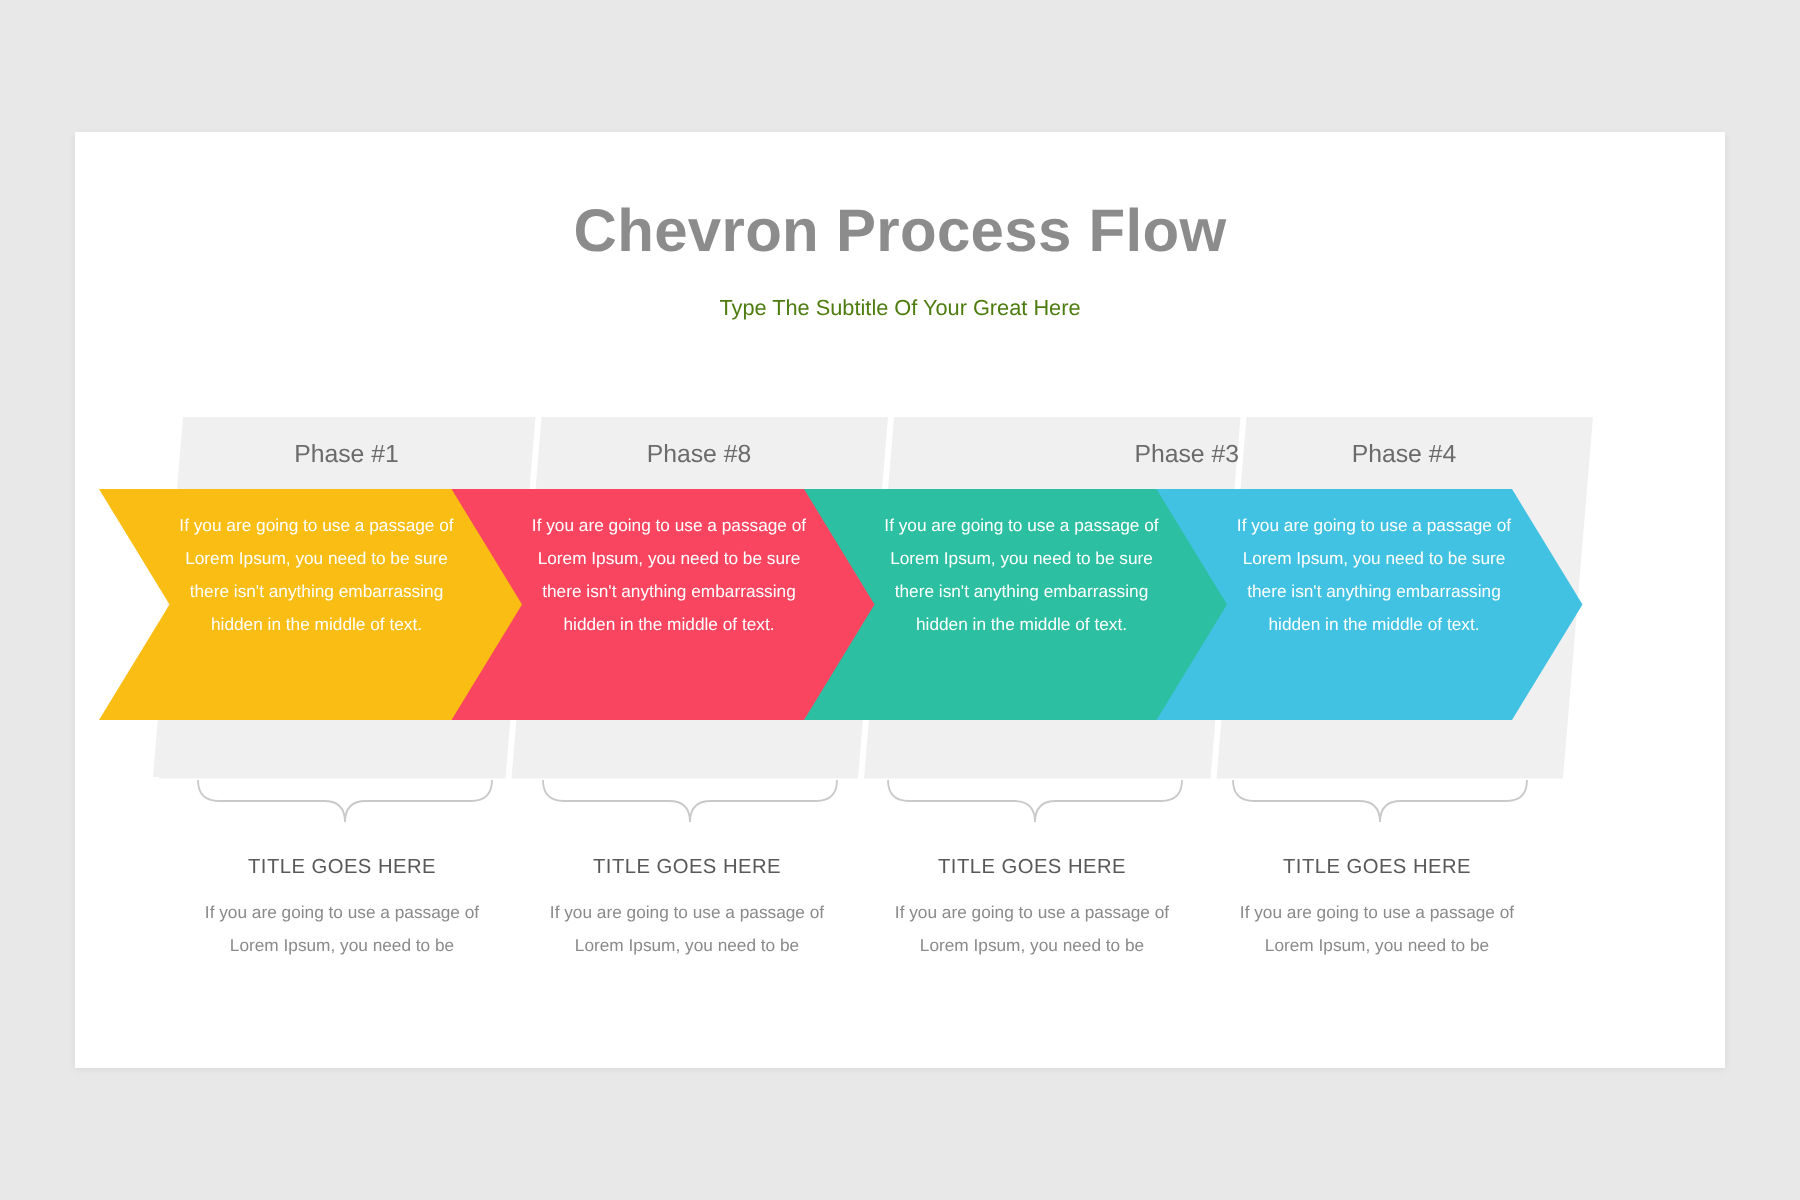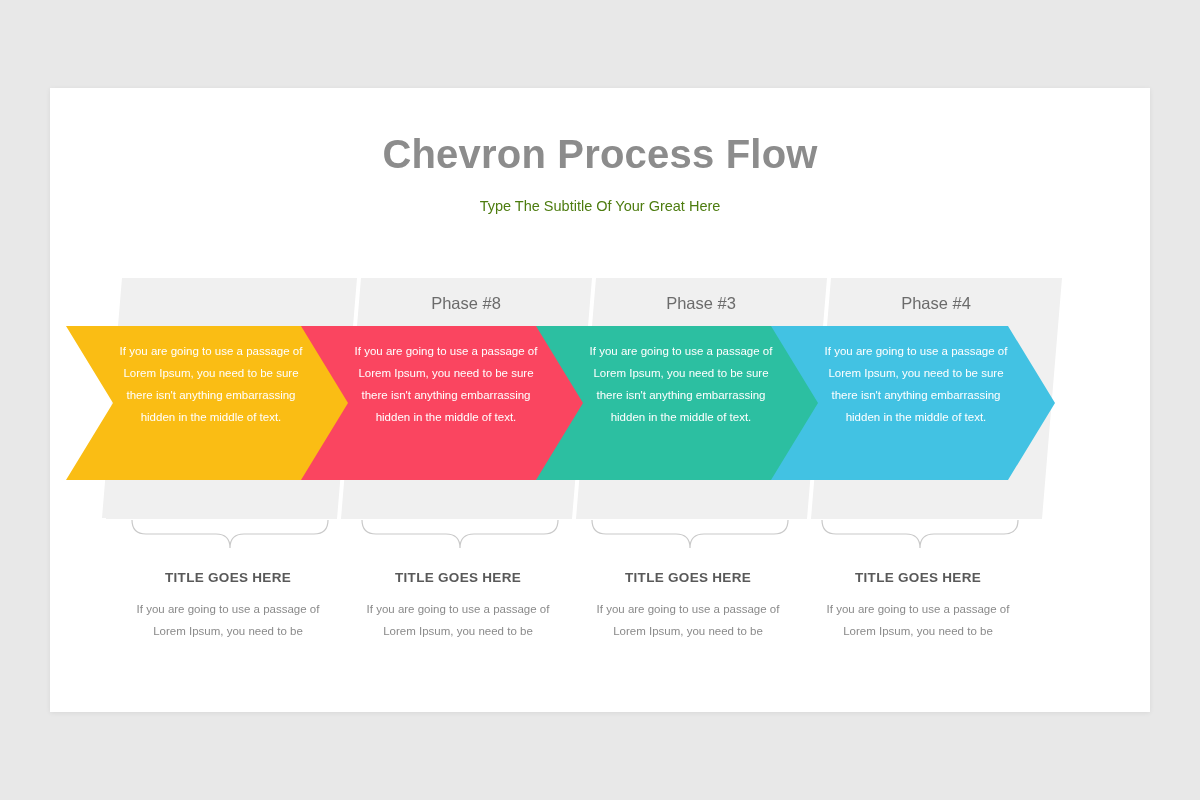--- a/index.html
+++ b/index.html
@@ -43,21 +43,21 @@
   }
   .phase-body {
     position:absolute;
     font-size:11.5px; line-height:22px; color:#ffffff;
     text-align:center;
   }
 
   
   .foot { position:absolute; text-align:center; }
   .foot-title {
-    font-size:13.5px; font-weight:bold; color:#595959;
+    font-size:13.5px; font-weight:normal; color:#595959;
     letter-spacing:0.3px;
   }
   .foot-desc {
     margin-top:13px;
     font-size:11.5px; line-height:22px; color:#8a8a8a;
   }
   #braces { position:absolute; left:0; top:430px; }
 </style>
 </head>
 <body>
@@ -80,22 +80,23 @@
       </g>
 
       <g>
         <polygon points="16,48 253,48 300,125 253,202 16,202 63,125" fill="#fabd14"></polygon>
         <polygon points="251,48 488,48 535,125 488,202 251,202 298,125" fill="#fa4560"></polygon>
         <polygon points="486,48 723,48 770,125 723,202 486,202 533,125" fill="#2cbfa1"></polygon>
         <polygon points="721,48 958,48 1005,125 958,202 721,202 768,125" fill="#42c2e3"></polygon>
       </g>
     </svg>
 
+    <div class="phase-label" style="left:56px; width:250px;">Phase #1</div>
     <div class="phase-label" style="left:291px; width:250px;">Phase #8</div>
-    <div class="phase-label" style="left:526px; width:250px;">Phase #3</div>
+    <div class="phase-label" style="left:526px; width:250px;text-align:right;">Phase #3</div>
     <div class="phase-label" style="left:761px; width:250px;text-align:center;">Phase #4</div>
 
     <div class="phase-body" style="left:68px; top:62px; width:186px;">If you are going to use a passage of Lorem Ipsum, you need to be sure there isn't anything embarrassing hidden in the middle of text.</div>
     <div class="phase-body" style="left:303px; top:62px; width:186px;">If you are going to use a passage of Lorem Ipsum, you need to be sure there isn't anything embarrassing hidden in the middle of text.</div>
     <div class="phase-body" style="left:538px; top:62px; width:186px;">If you are going to use a passage of Lorem Ipsum, you need to be sure there isn't anything embarrassing hidden in the middle of text.</div>
     <div class="phase-body" style="left:773px; top:62px; width:186px;">If you are going to use a passage of Lorem Ipsum, you need to be sure there isn't anything embarrassing hidden in the middle of text.</div>
   </div>
 
   <svg id="braces" width="1100" height="60" viewBox="0 0 1100 60">
     <g fill="none" stroke="#c9c9c9" stroke-width="1.2">

